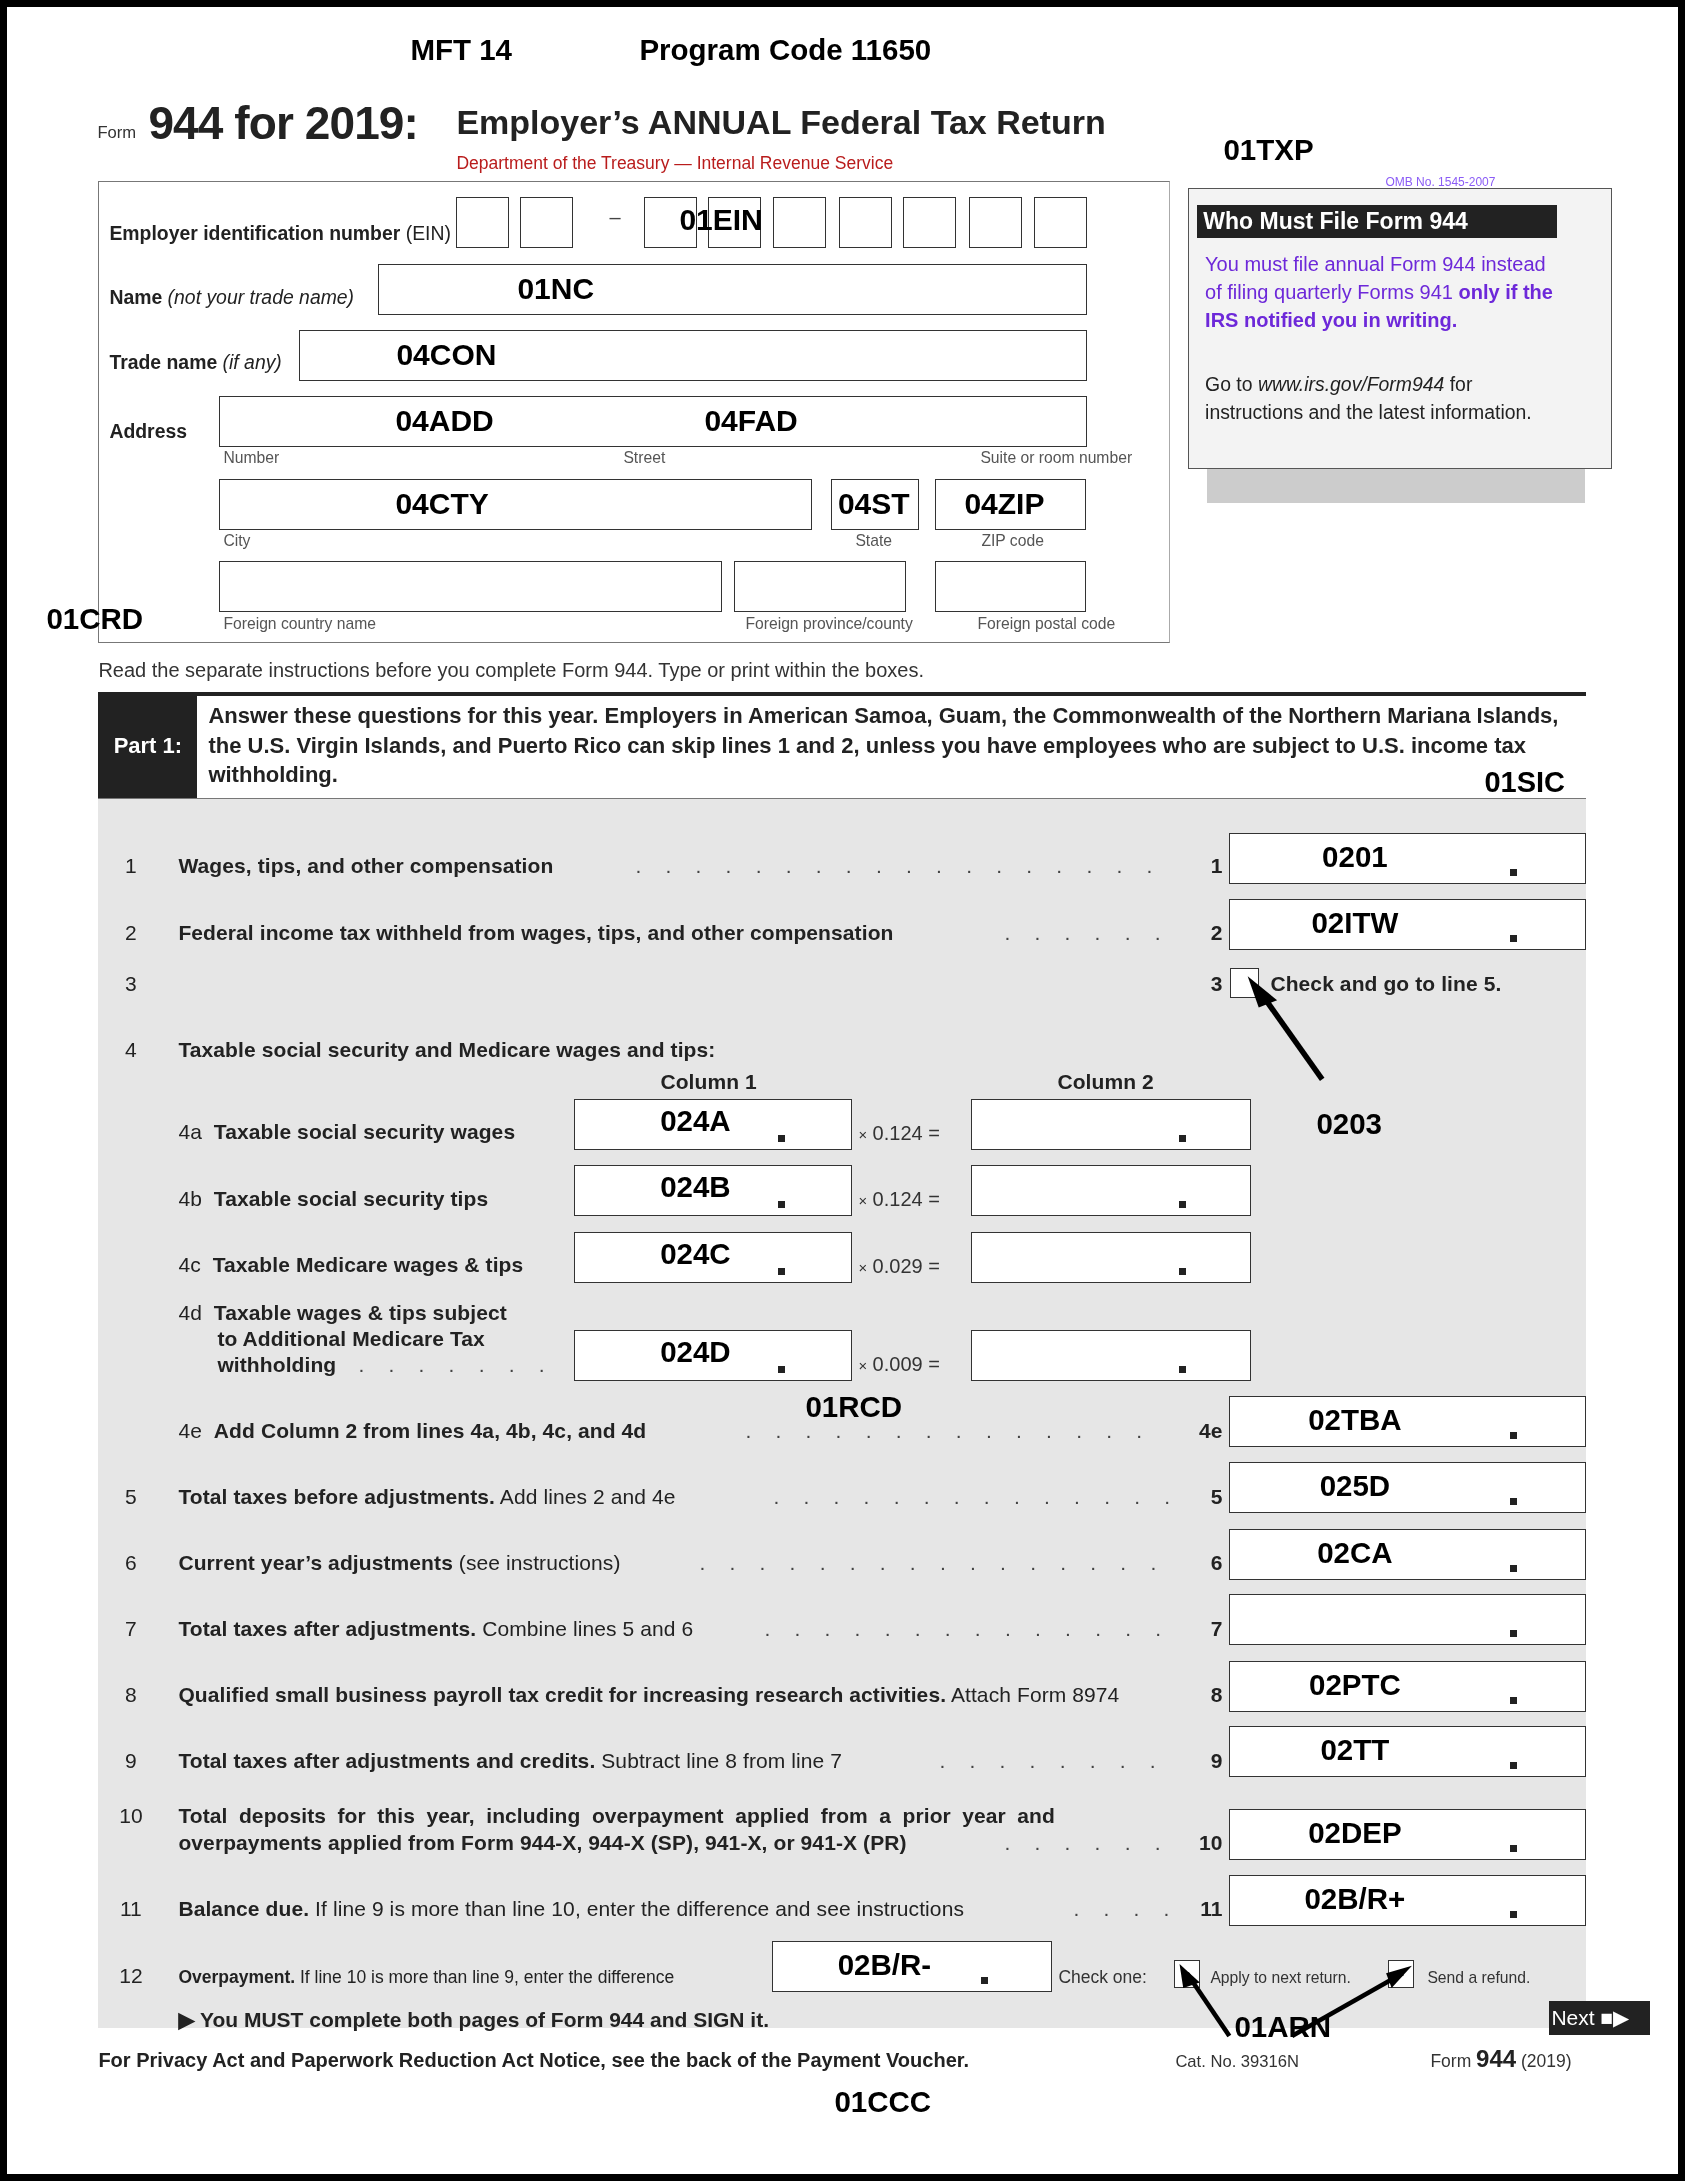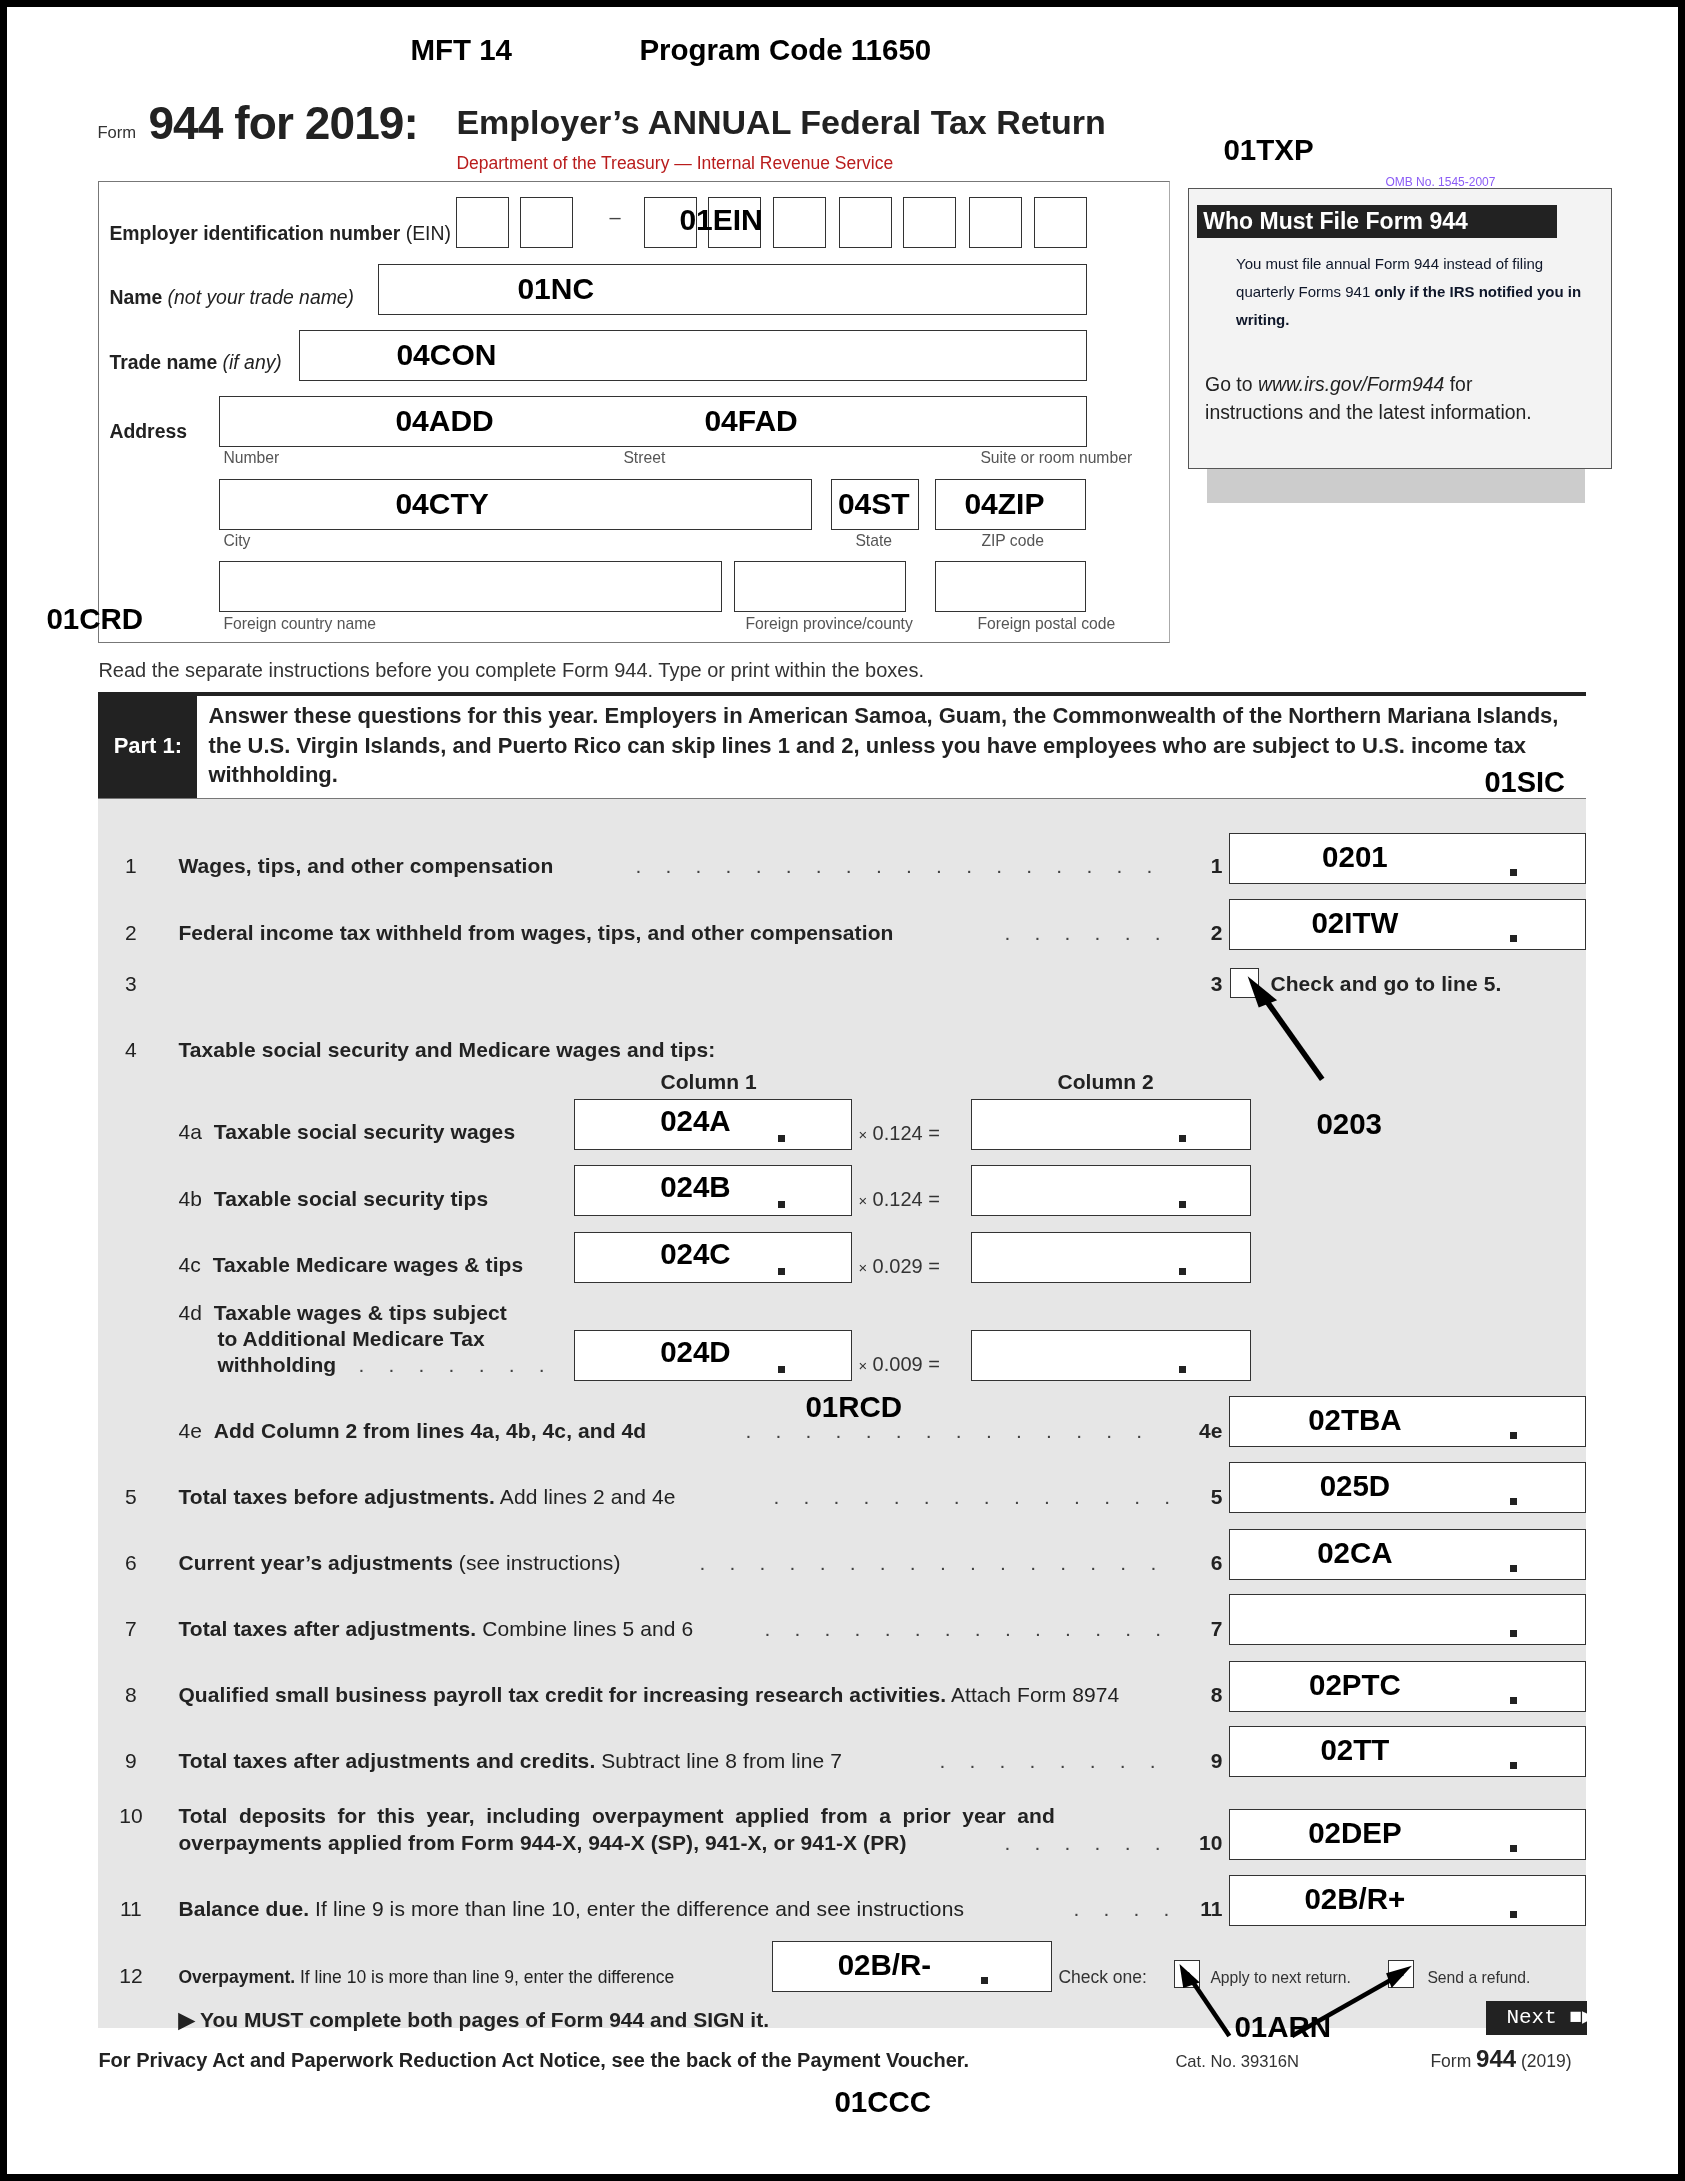--- a/index.html
+++ b/index.html
@@ -95,21 +95,21 @@
   <div class="box" style="left:928px;top:554px;width:151px;height:51px;"></div>
   <div class="small" style="left:216px;top:608px;">Foreign country name</div>
   <div class="small" style="left:738px;top:608px;">Foreign province/county</div>
   <div class="small" style="left:970px;top:608px;">Foreign postal code</div>
 
   <div class="abs code" style="left:39px;top:595px;font-size:29.5px;">01CRD</div>
 
   <div class="abs" style="left:1200px;top:199px;width:378px;height:297px;background:#ccc;"></div>
   <div class="abs" style="left:1181px;top:181px;width:424px;height:281px;background:#f3f3f3;border:1.4px solid #555;box-sizing:border-box;">
     <div class="abs" style="left:7.4px;top:15.7px;width:360px;height:33px;background:#222;color:#fff;font-weight:bold;font-size:23px;padding-left:6.5px;line-height:33px;box-sizing:border-box;">Who Must File Form 944</div>
-    <div class="abs" style="left:15.7px;top:61px;width:360px;font-size:15px;line-height:28px;color:#0f172a;margin-left:31px;"><span>You must file annual Form 944 instead of filing quarterly Forms 941 </span><b>only if the IRS notified you in writing.</b></div>
+    <div class="abs" style="left:15.7px;top:61px;width:360px;font-size:20px;line-height:28px;color:#6d28d9;"><span>You must file annual Form 944 instead of filing quarterly Forms 941 </span><b>only if the IRS notified you in writing.</b></div>
     <div class="abs" style="left:15.7px;top:181px;width:351px;font-size:19.4px;line-height:28px;color:#222;"><span>Go to </span><i>www.irs.gov/Form944</i><span> for instructions and the latest information.</span></div>
   </div>
 
   <div class="abs" style="left:91px;top:652px;font-size:20px;color:#333;">Read the separate instructions before you complete Form 944. Type or print within the boxes.</div>
 
   <div class="abs" style="left:91px;top:685px;width:1488px;height:3.7px;background:#222;"></div>
   <div class="abs" style="left:91px;top:685px;width:99px;height:107px;background:#222;color:#fff;font-weight:bold;font-size:22px;line-height:107px;text-align:center;">Part 1:</div>
   <div class="abs" style="left:201px;top:694px;width:1366px;font-weight:bold;font-size:22px;line-height:29.5px;color:#222;">Answer these questions for this year. Employers in American Samoa, Guam, the Commonwealth of the Northern Mariana Islands, the U.S. Virgin Islands, and Puerto Rico can skip lines 1 and 2, unless you have employees who are subject to U.S. income tax withholding.</div>
   <div class="abs code" style="left:1477px;top:759px;font-size:29px;">01SIC</div>
 
@@ -277,21 +277,21 @@
   <svg class="abs" style="left:1167px;top:1957px;" width="249" height="83" viewBox="0 0 270 90">
     <line x1="60" y1="78" x2="14" y2="10" stroke="#000" stroke-width="5"></line>
     <polygon points="6,0 28,20 10,26" fill="#000"></polygon>
     <line x1="128" y1="78" x2="248" y2="10" stroke="#000" stroke-width="5"></line>
     <polygon points="258,2 236,26 230,10" fill="#000"></polygon>
   </svg>
   <div class="abs code" style="left:1227px;top:2003px;font-size:29.5px;">01ARN</div>
 
   <div class="abs" style="left:171px;top:2001px;font-size:21px;font-weight:bold;white-space:nowrap;"><span>▶</span> <span>You MUST complete both pages of Form 944 and SIGN it.</span></div>
 
-  <div class="abs" style="left:1479px;top:1994px;width:101px;height:34px;background:#222;color:#fff;font-size:21px;line-height:34px;padding-left:20px;box-sizing:border-box;white-space:nowrap;font-family:Liberation Mono, monospace;"><span>Next</span> <span>■▶</span></div>
+  <div class="abs" style="left:1542px;top:1994px;width:101px;height:34px;background:#222;color:#fff;font-size:21px;line-height:34px;padding-left:2px;box-sizing:border-box;white-space:nowrap;"><span>Next</span> <span>■▶</span></div>
 
   <div class="abs" style="left:91px;top:2042px;font-size:20px;font-weight:bold;color:#222;white-space:nowrap;">For Privacy Act and Paperwork Reduction Act Notice, see the back of the Payment Voucher.</div>
   <div class="abs" style="left:1168px;top:2045px;font-size:16.6px;color:#333;">Cat. No. 39316N</div>
   <div class="abs" style="left:1423px;top:2038px;font-size:17.5px;color:#333;white-space:nowrap;"><span>Form</span> <b style="font-size:24px;color:#222;">944</b> <span>(2019)</span></div>
   <div class="abs code" style="left:827px;top:2078px;font-size:29.5px;">01CCC</div>
 
 </div>
 
 
 </body></html>

